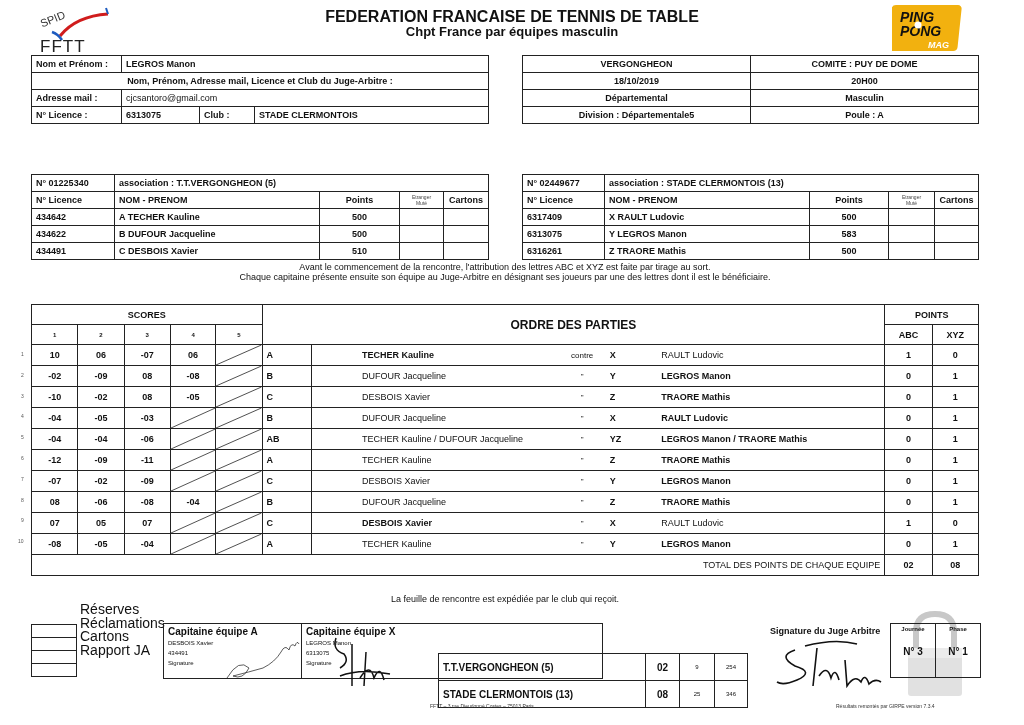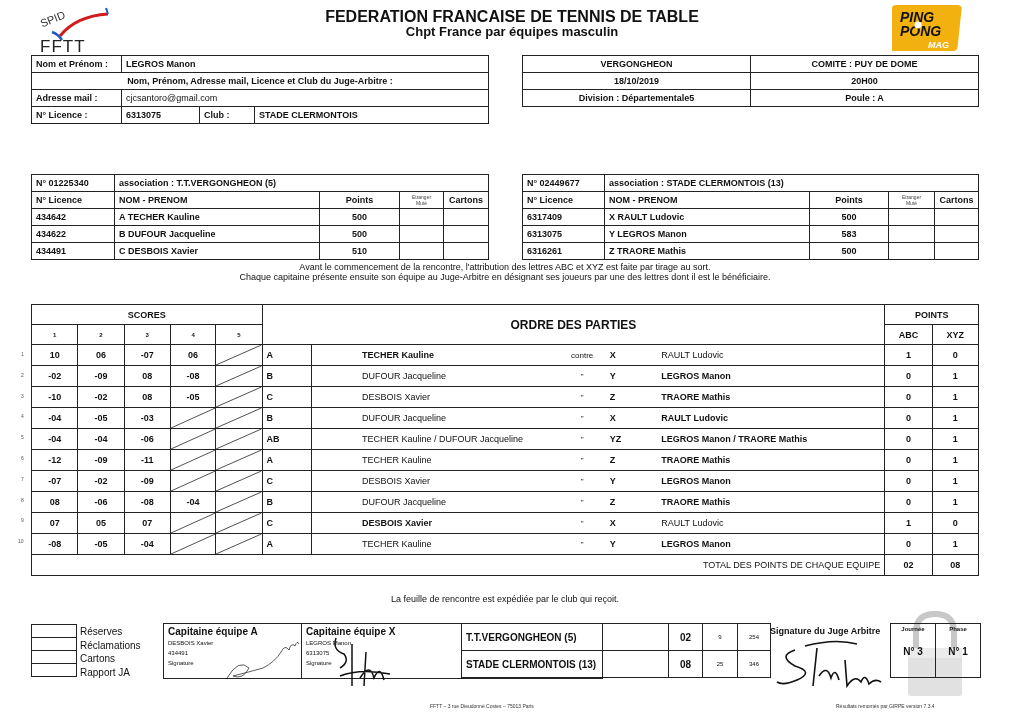--- a/index.html
+++ b/index.html
@@ -38,29 +38,29 @@
   #games tr.hdr1 td { height: 20px; }
   #games tr.hdr2 td { height: 20px; }
   .rownum { position: absolute; left: 21px; font-size: 5px; color: #555; }
   .slash { position: relative; padding: 0; }
   .slash svg { position: absolute; left: 0; top: 0; width: 100%; height: 100%; }
 
   #bottom-note { left: 0; width: 1010px; top: 594px; text-align: center; font-size: 9px; font-weight: normal; }
 
   #checks { left: 31px; top: 624px; }
   #checks td { width: 45px; height: 13px; border: 1px solid #222; }
-  #check-labels { left: 80px; top: 625px; font-size: 10px; line-height: 13.5px; font-weight: normal; }
+  #check-labels { left: 80px; top: 603px; font-size: 14px; line-height: 13.5px; font-weight: normal; }
 
   #captains { left: 163px; top: 623px; width: 440px; height: 56px; border: 1px solid #222; }
   .cap { position: absolute; top: 0; height: 54px; width: 137px; }
   .cap + .cap { border-left: 1px solid #222; }
   .cap-title { font-size: 10px; font-weight: bold; padding: 2px 4px 0; }
   .cap-line { font-size: 6px; padding: 2px 4px 0; line-height: 8px; }
 
-  #result-table { left: 438px; top: 623px; width: 310px; margin-left: 23px; }
+  #result-table { left: 438px; top: 653px; width: 310px; }
   #result-table td { height: 27px; font-size: 10px; }
   #result-table td.sm { font-size: 6px; font-weight: normal; text-align: center; }
 
   #ja-sig-label { left: 758px; top: 626px; font-size: 9px; font-weight: bold; margin-left: 12px; }
   #ja-sig { left: 775px; top: 640px; width: 110px; height: 50px; }
 
   #phase-table { left: 890px; top: 623px; width: 90px; }
   #phase-table td { text-align: center; vertical-align: top; padding-top: 2px; }
   #lock { left: 904px; top: 610px; width: 62px; height: 90px; }
 
@@ -123,20 +123,24 @@
       <col style="width:50%">
     </colgroup>
   <tbody>
       <tr>
     <td>VERGONGHEON</td>
     <td>COMITE : PUY DE DOME</td>
   </tr>
   <tr>
     <td>18/10/2019</td>
     <td>20H00</td>
+  </tr>
+  <tr>
+    <td>Départemental</td>
+    <td>Masculin</td>
   </tr>
   <tr>
     <td>Division : Départementale5</td>
     <td>Poule : A</td>
   </tr>
 </tbody>
   </table>
 
 <table id="teamA" class="abs team-table">
   <colgroup>

